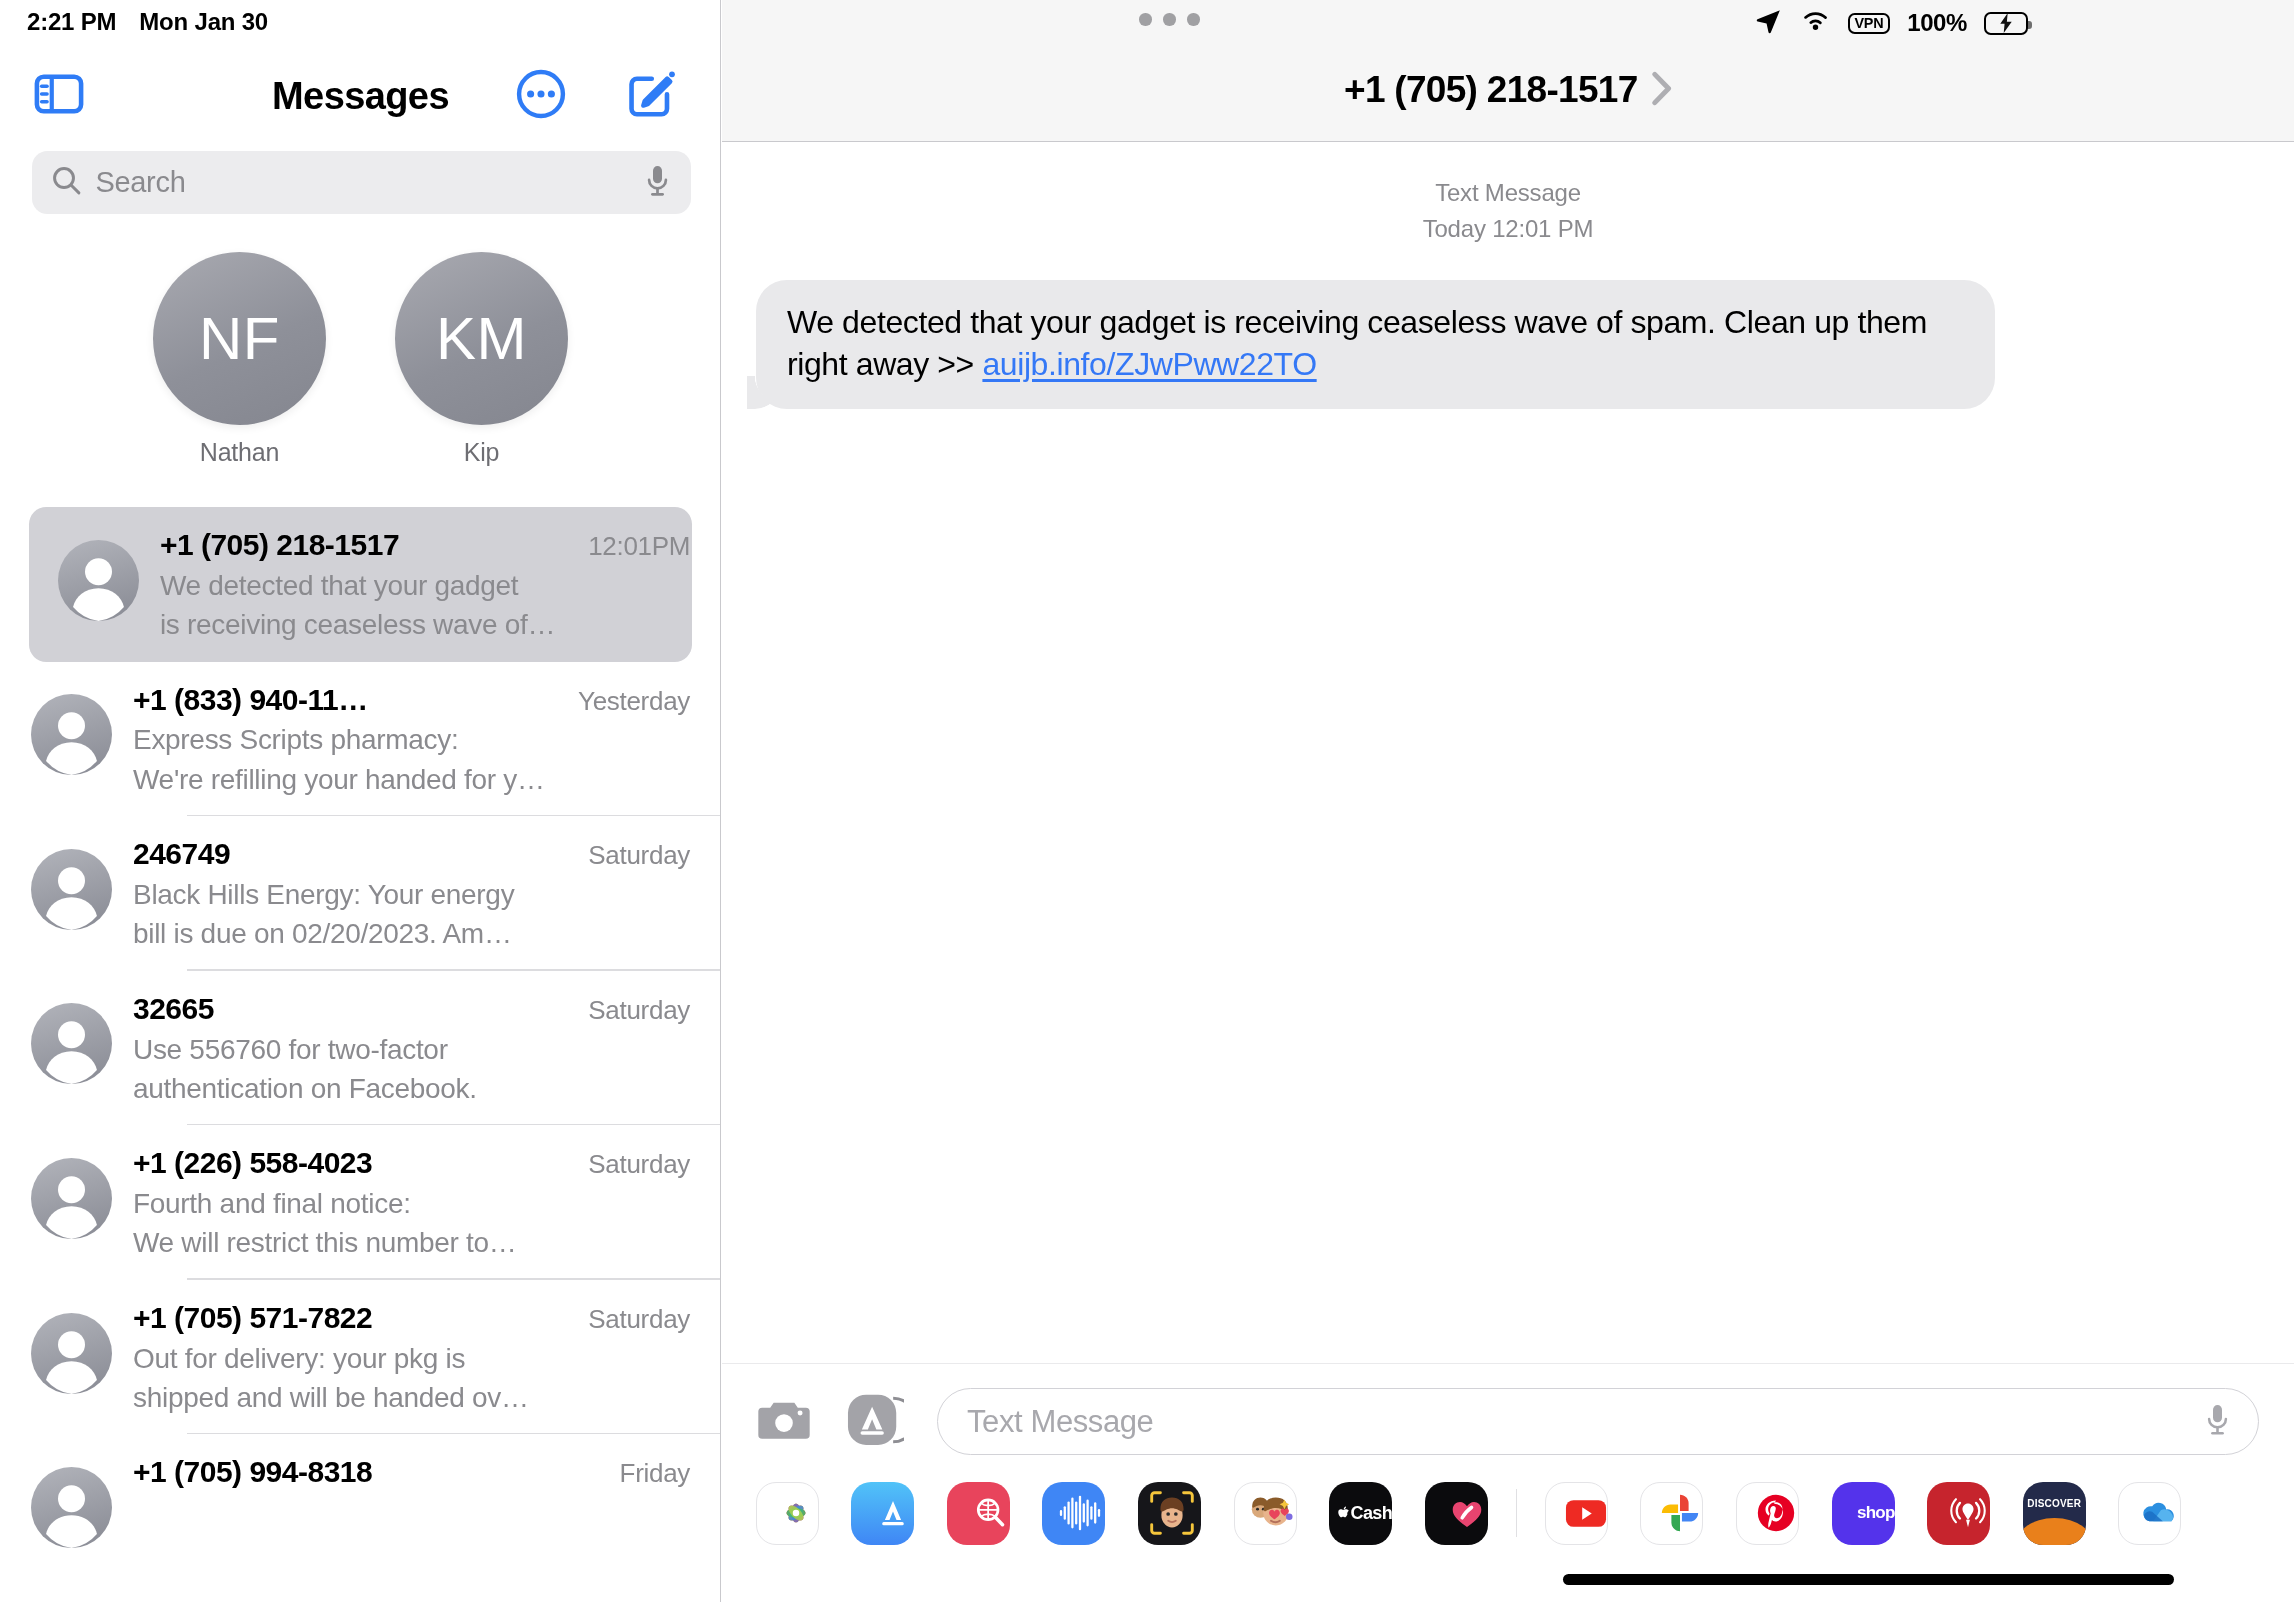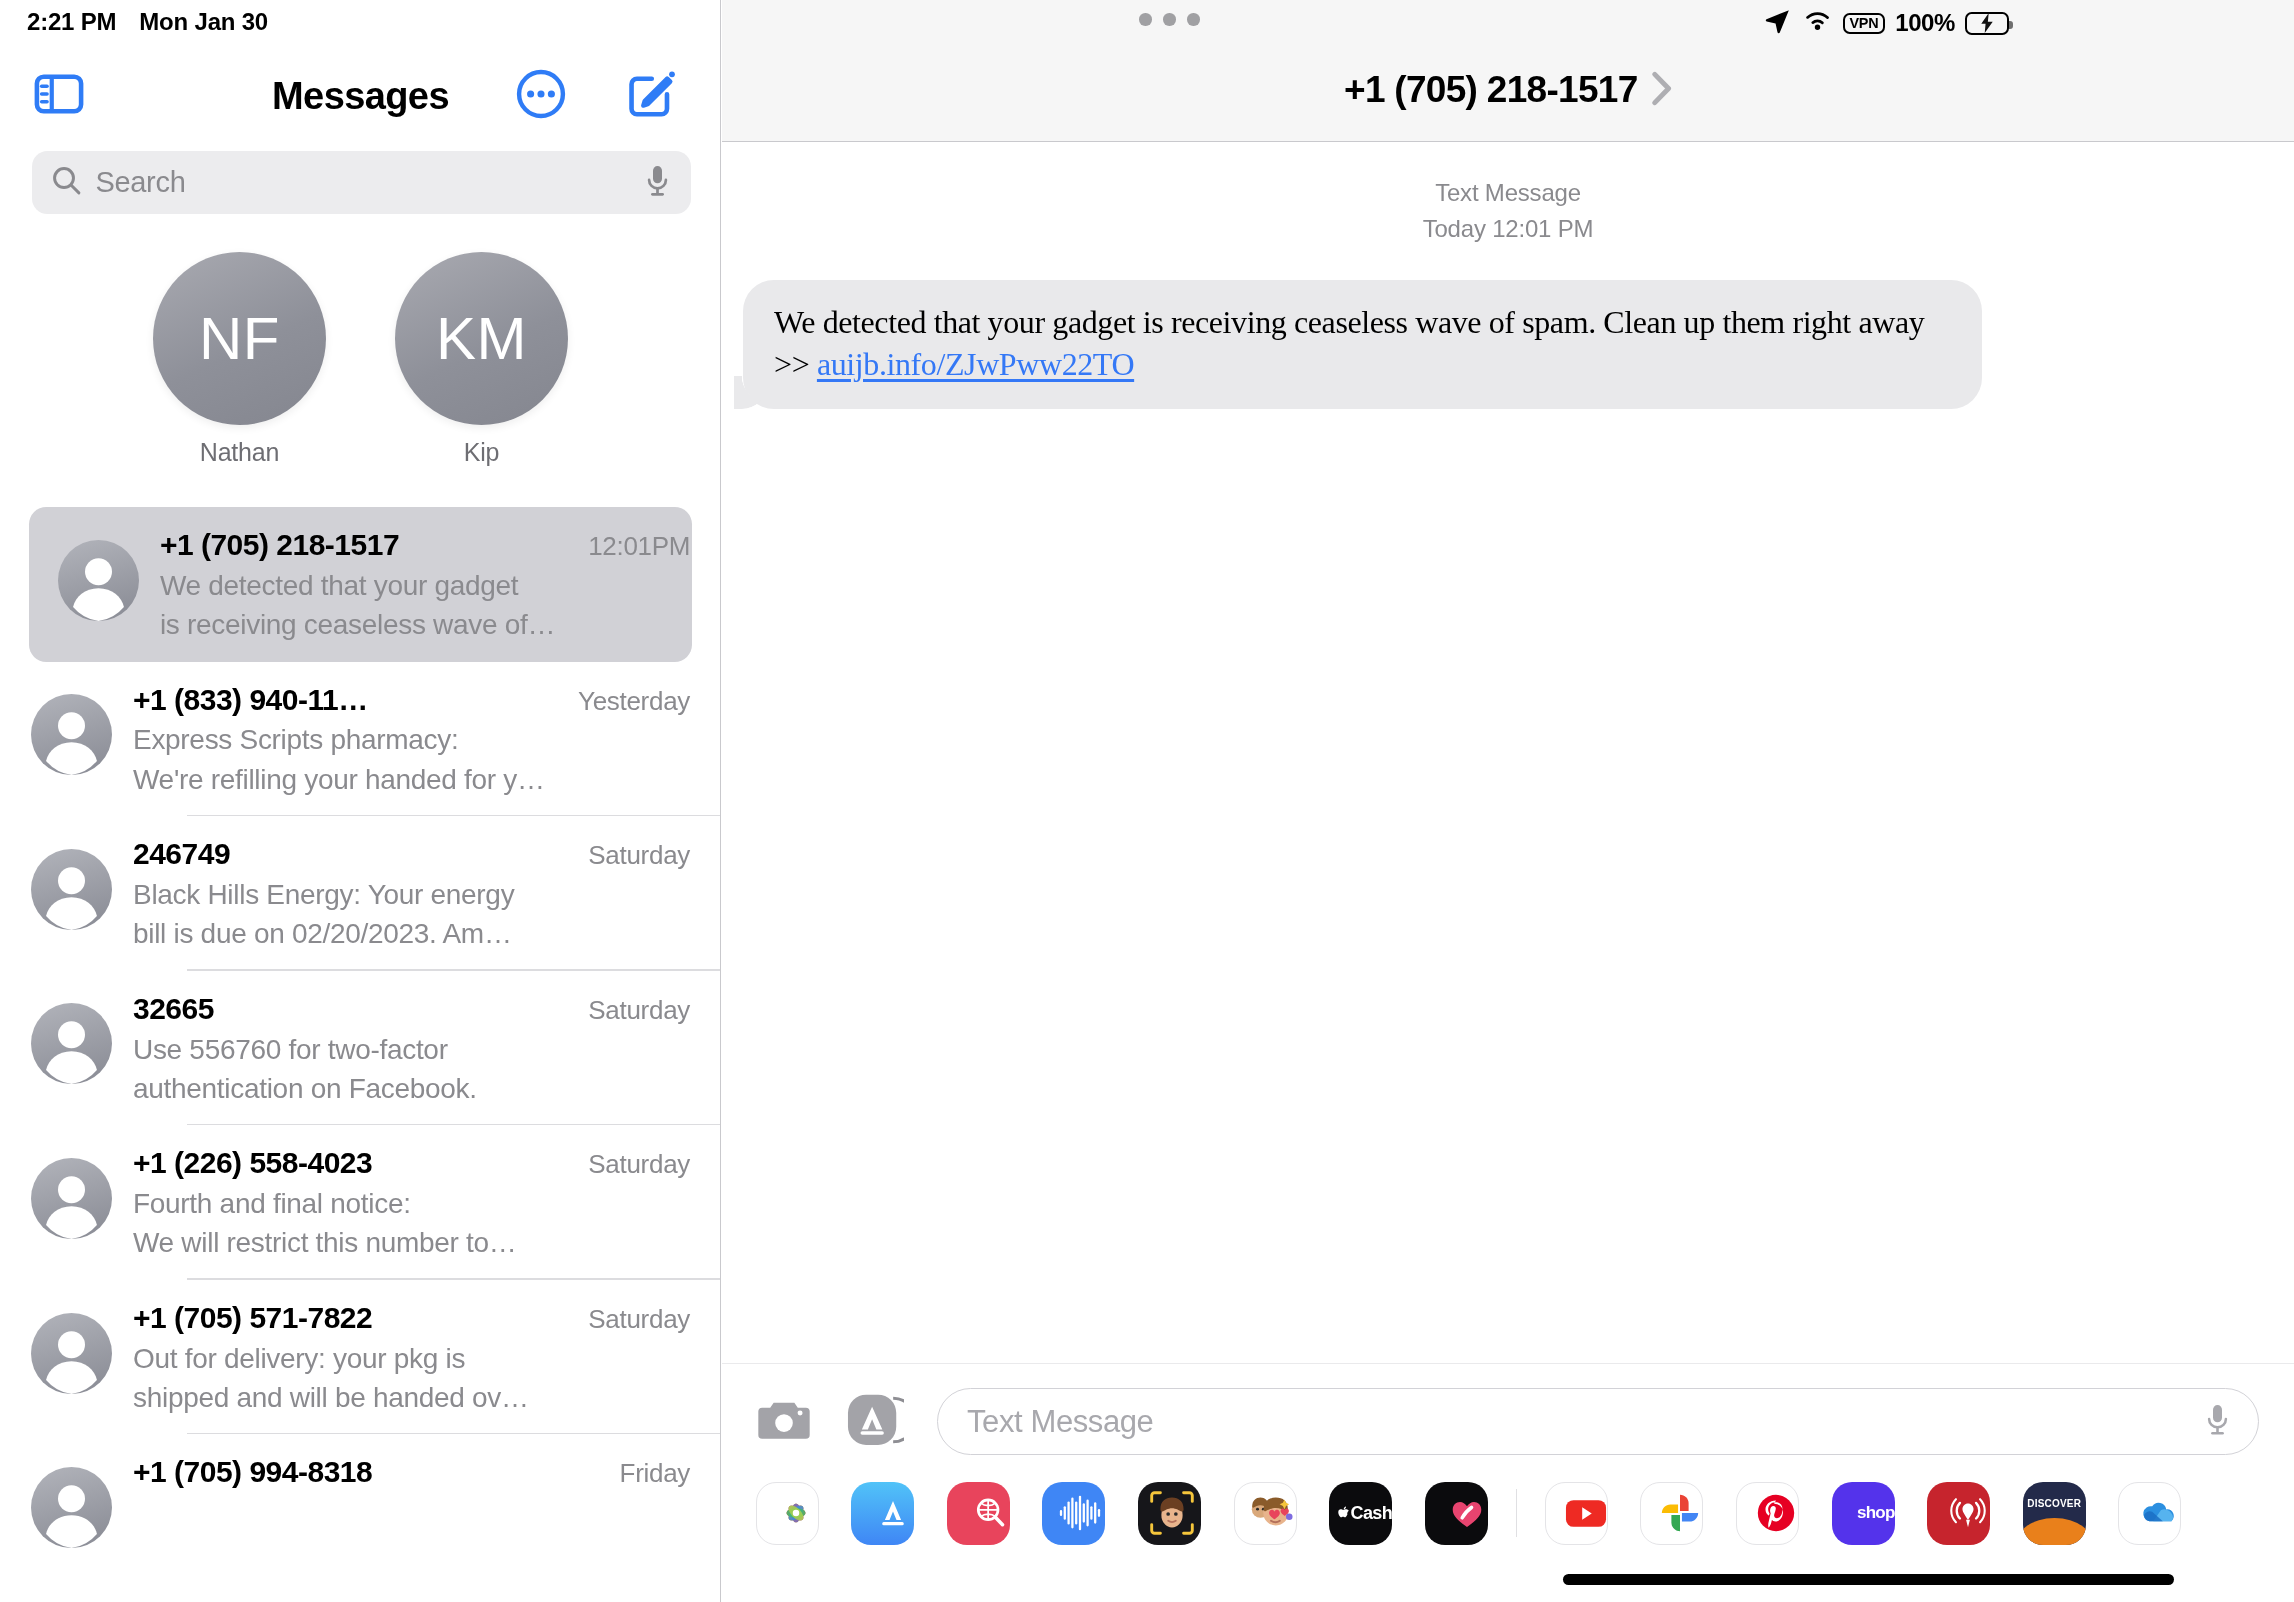--- a/index.html
+++ b/index.html
@@ -9,21 +9,21 @@
   .screen { position:relative; width:2294px; height:1602px; background:#fff; }
 
   
   .statusbar { position:absolute; top:0; left:0; width:2038px; height:44px; z-index:40; }
   .sb-left { position:absolute; left:27px; top:7.7px; display:flex; align-items:center; gap:23px;
     font-size:24px; font-weight:600; color:#000; letter-spacing:-0.2px; }
   .sb-time{}
   .sb-date{ font-weight:600; }
   .sb-dots { position:absolute; left:1139px; top:13.4px; display:flex; gap:11.5px; }
   .sb-dots i { display:block; width:12.5px; height:12.5px; border-radius:50%; background:#a0a0a3; }
-  .sb-right { position:absolute; right:29px; top:6.7px; display:flex; align-items:center; gap:10px; }
+  .sb-right { position:absolute; right:10px; top:6.7px; display:flex; align-items:center; gap:17px; }
   .sb-pct { font-size:24px; font-weight:600; color:#000; letter-spacing:-0.4px; }
   .vpn-badge { border:2.5px solid #000; border-radius:6.7px; padding:1px 4.8px 1.9px 4.8px;
     font-size:14.4px; font-weight:700; letter-spacing:-0.2px; line-height:1; color:#000; }
   .batt { position:relative; width:44px; height:23px; border:2.5px solid #000; border-radius:6.7px;
     padding:2.4px; }
   .batt:after { content:""; position:absolute; right:-6.2px; top:7.2px; width:3.8px; height:8.6px;
     background:#000; border-radius:0 2.9px 2.9px 0; opacity:.55; }
   .batt .fill { width:100%; height:100%; background:#36c942; border-radius:3.4px; }
   .bolt { position:absolute; left:50%; top:50%; transform:translate(-50%,-50%); }
 
@@ -83,21 +83,21 @@
   .chat-title-wrap { position:absolute; left:0; top:69px; width:1572px;
     display:flex; align-items:center; justify-content:center; gap:13.4px; }
   .chat-title { font-size:37px; font-weight:700; color:#000; letter-spacing:-0.7px; }
   .chat-chevron { color:#aeaeb2; }
 
   .thread { position:absolute; top:142px; left:0; width:1572px; height:1221px; }
   .msg-meta { text-align:center; margin-top:37px; }
   .msg-meta .line1 { font-size:24px; color:#8a8a8e; letter-spacing:-0.2px; }
   .msg-meta .line2 { font-size:24px; color:#8a8a8e; margin-top:7.7px; letter-spacing:-0.2px; }
 
-  .bubble-row { margin-top:37px; padding-left:21px; display:flex;font-family:Liberation Serif, serif; }
+  .bubble-row { margin-top:37px; padding-left:34px; display:flex; }
   .bubble { position:relative; max-width:1239px; background:#e9e9eb; border-radius:31px;
     padding:21px 29px 23px 31px; font-size:32px; line-height:1.33; color:#000;
     letter-spacing:-0.4px; }
   .bubble:before { content:""; position:absolute; left:-8.6px; bottom:0; width:33px; height:33px;
     background:#e9e9eb;
     border-bottom-right-radius:25px;
     -webkit-mask: radial-gradient(circle 25px at 33px 0, transparent 0 25px, #000 25.5px);
             mask: radial-gradient(circle 25px at 33px 0, transparent 0 25px, #000 25.5px); }
   .bubble a { color:#3478f6; text-decoration:underline; text-underline-offset:3.8px; }
 

